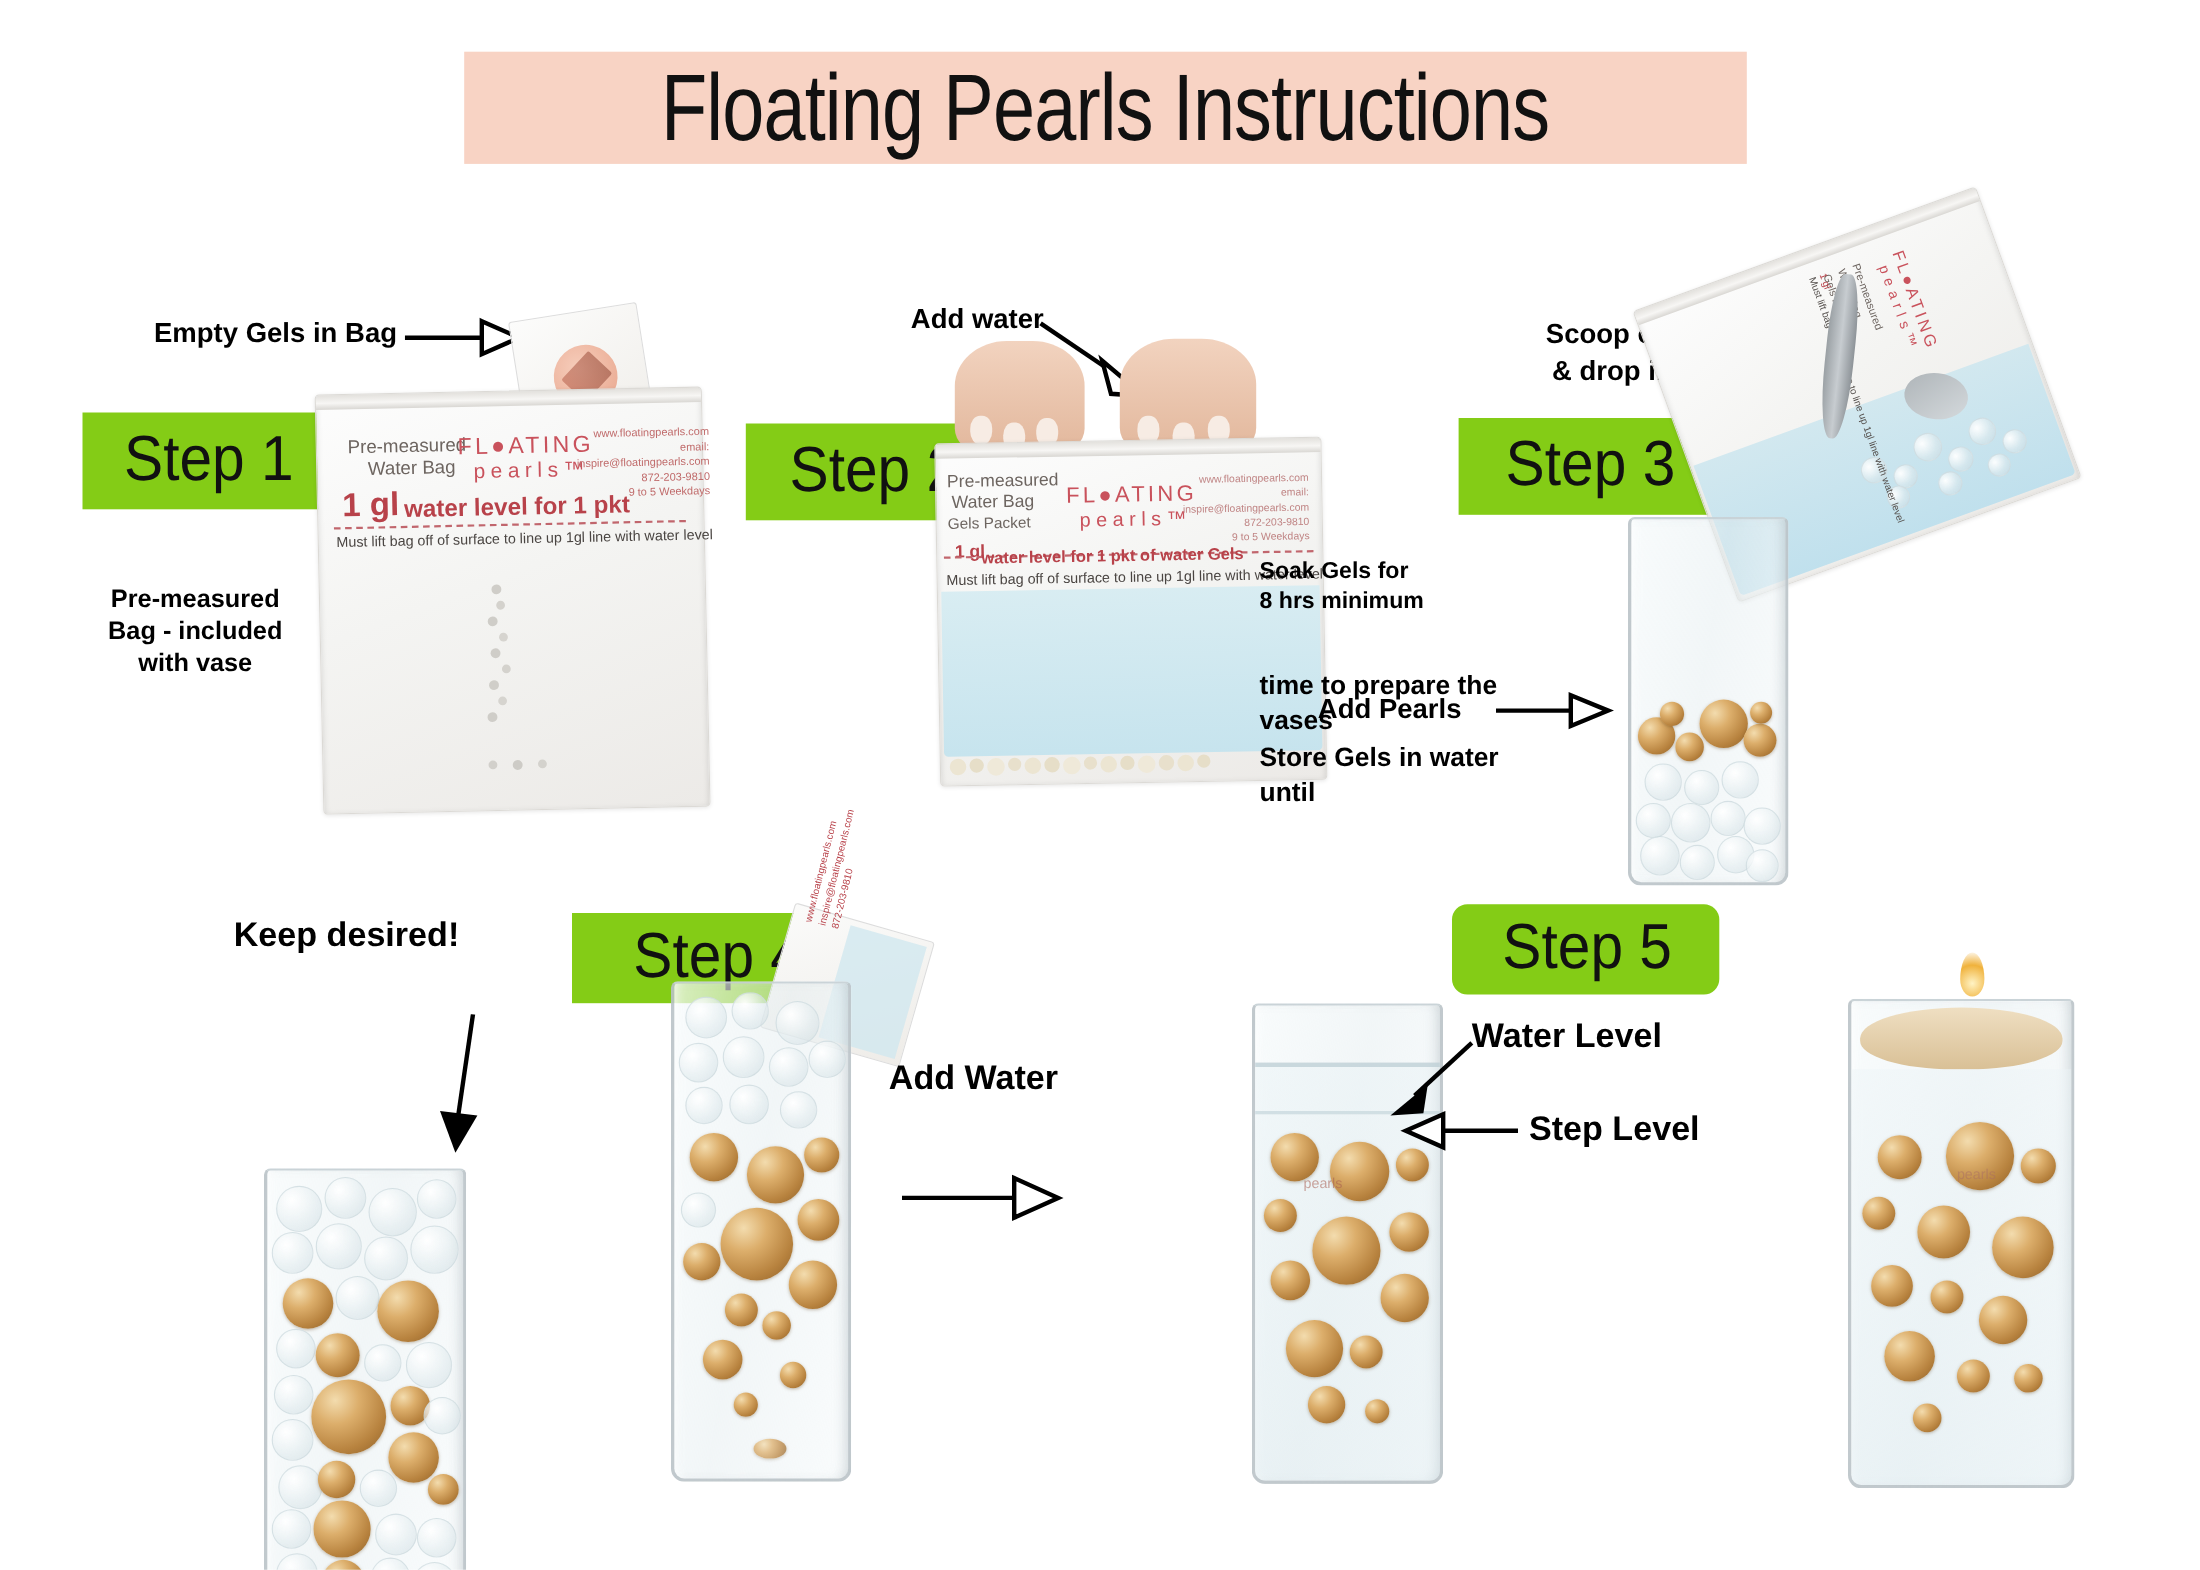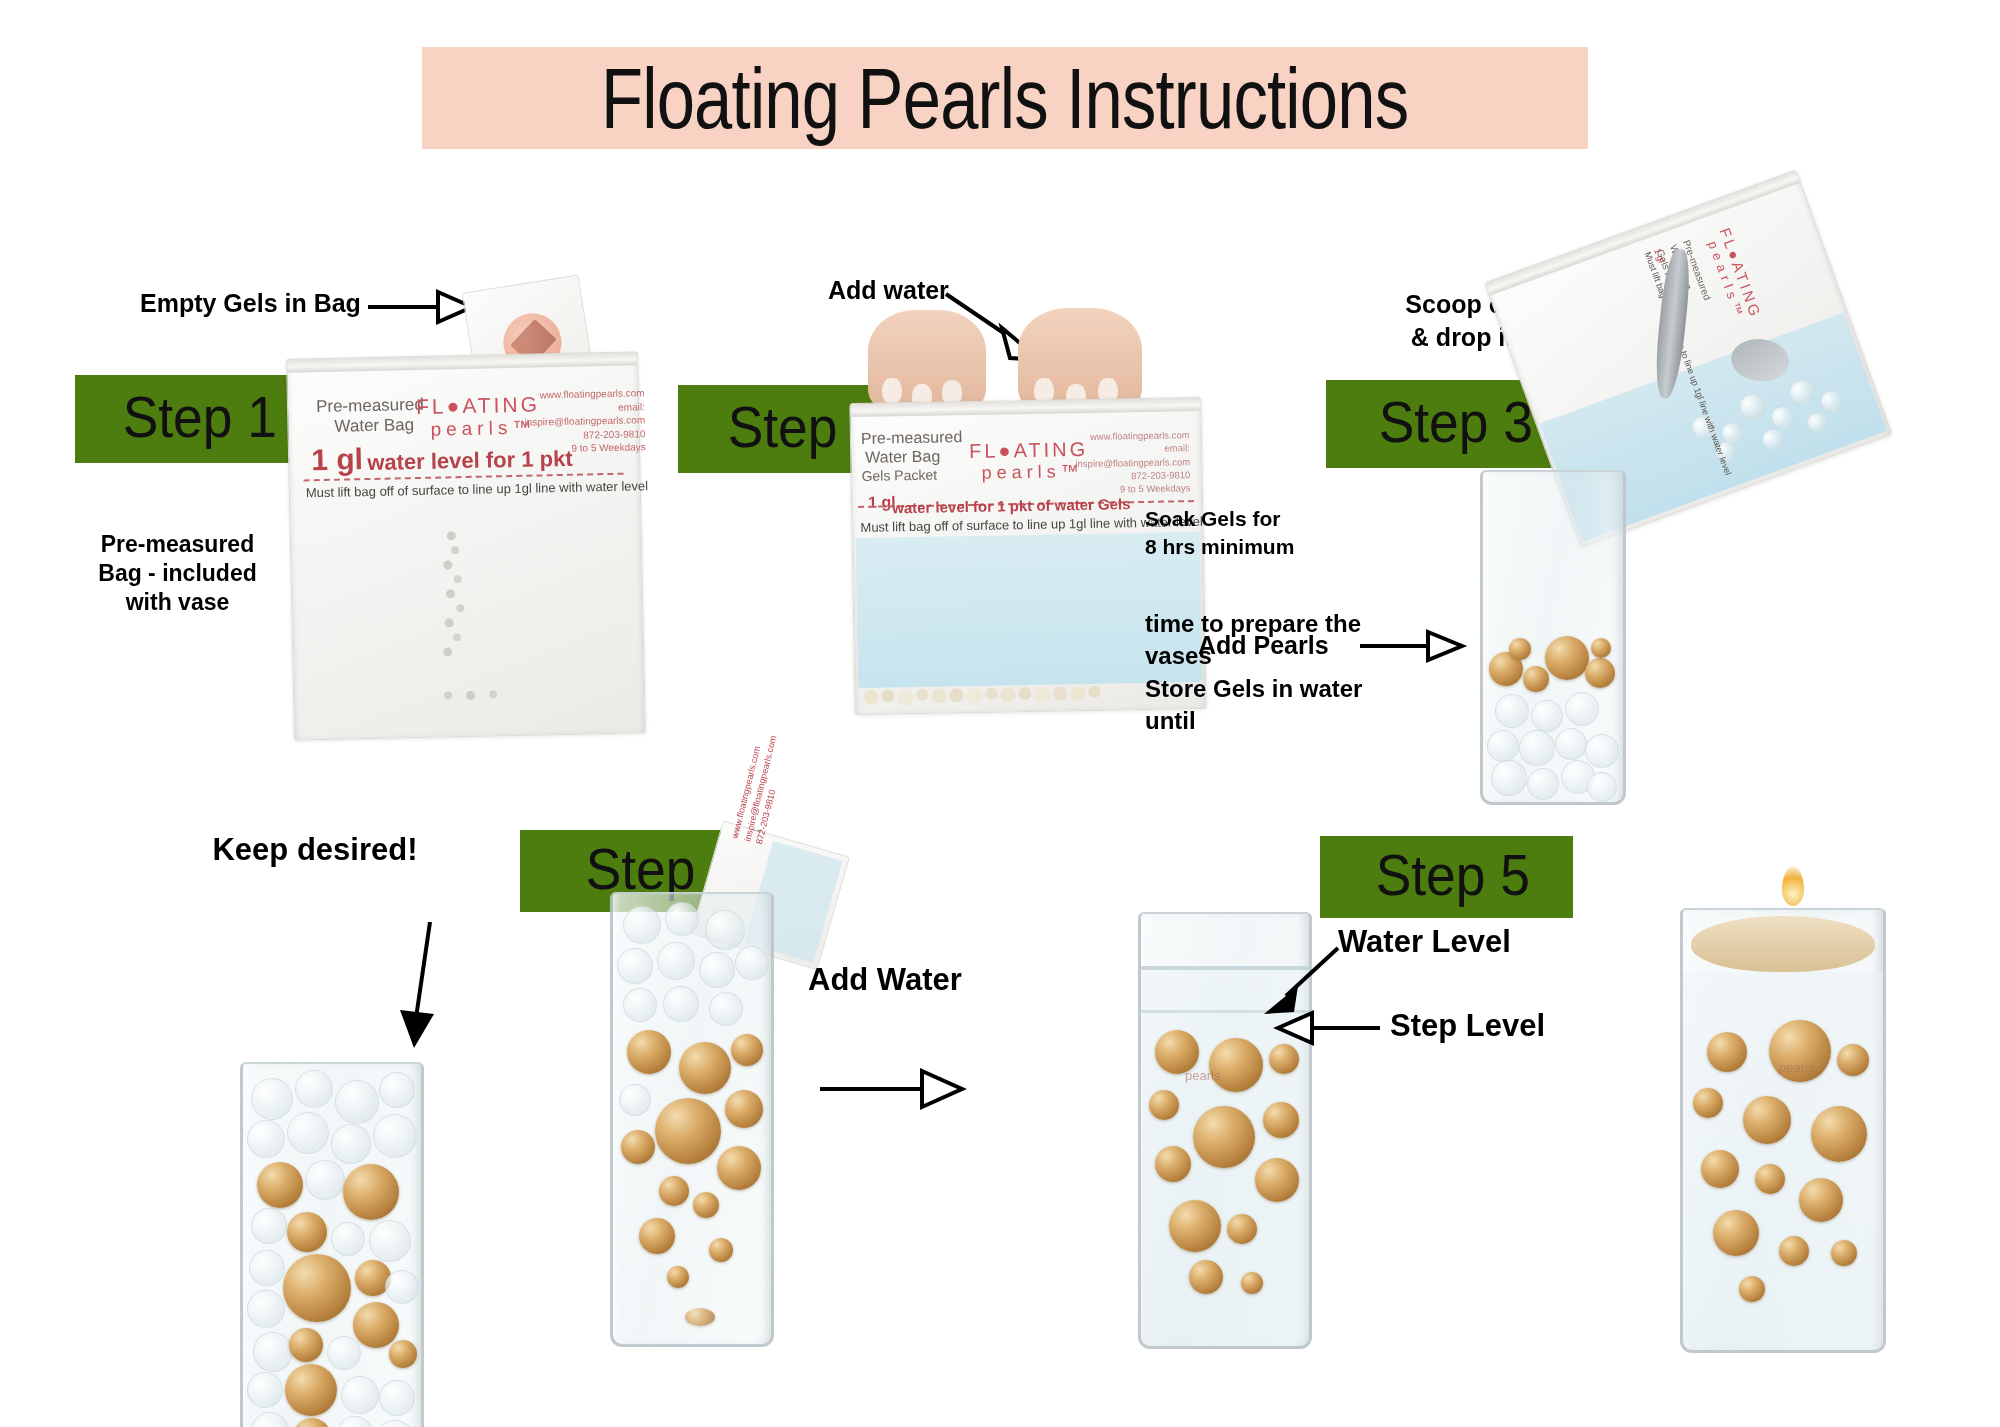--- a/index.html
+++ b/index.html
@@ -5,22 +5,22 @@
   html,body{margin:0;padding:0;background:#fff;}
   body{width:2000px;height:1427px;position:relative;overflow:hidden;
        font-family:"Liberation Sans","DejaVu Sans",sans-serif;color:#111;}
   .abs{position:absolute;}
   
   #title-banner{left:422px;top:47px;width:1166px;height:102px;background:#f8d3c4;
      display:flex;align-items:center;justify-content:center;}
   #title-text{font-size:86px;font-weight:400;letter-spacing:-1px;color:#111;
      transform:scaleX(.80);transform-origin:center;white-space:nowrap;}
   
-  .step-chip{background:#4d7c0f;display:flex;align-items:center;justify-content:center;
-     padding:2px 14px 8px 27px;}
+  .step-chip{background:#84cc16;display:flex;align-items:center;justify-content:center;
+     padding:2px 14px 8px 17px;}
   .step-chip span{font-size:58px;font-weight:400;color:#111;white-space:nowrap;
      transform:scaleX(.92);transform-origin:center;}
   
   .note{font-weight:bold;color:#000;line-height:1.26;}
   .note.c{text-align:center;}
   
   .arrow{pointer-events:none;}
   
   .bag{position:absolute;background:
         linear-gradient(160deg,#fdfdfd 0%,#f4f4f2 45%,#eceae7 100%);
@@ -391,21 +391,21 @@
   <div class="abs note" style="left:688px;top:160px;font-size:31px;">Add Water</div>
 
   <svg class="abs arrow" style="left:700px;top:265px;" width="150" height="48" viewBox="0 0 150 48">
     <line x1="0" y1="24" x2="104" y2="24" stroke="#000" stroke-width="4"></line>
     <polygon points="102,6 142,24 102,42" fill="#fff" stroke="#000" stroke-width="4"></polygon>
   </svg>
 </div>
 
 <div class="abs" style="left:1060px;top:800px;width:940px;height:560px;">
 
-  <div class="abs step-chip" style="left:260px;top:36px;width:212px;height:72px;">
+  <div class="abs step-chip" style="left:260px;top:22px;width:212px;height:72px;border-radius:14px;">
     <span>Step 5</span>
   </div>
 
   <div class="vase" style="left:78px;top:112px;width:168px;height:432px;">
     <div class="abs" style="left:0;top:52px;width:168px;height:4px;background:rgba(190,208,214,.8);"></div>
     <div class="abs" style="left:0;top:56px;width:168px;height:376px;
                 background:linear-gradient(180deg,rgba(232,242,245,.45),rgba(214,230,236,.35));"></div>
     <div class="abs" style="left:0;top:96px;width:168px;height:3px;background:rgba(196,214,220,.7);"></div>
     <div class="pearl" style="left:14px;top:116px;width:44px;height:44px;"></div>
     <div class="pearl" style="left:68px;top:124px;width:54px;height:54px;"></div>

